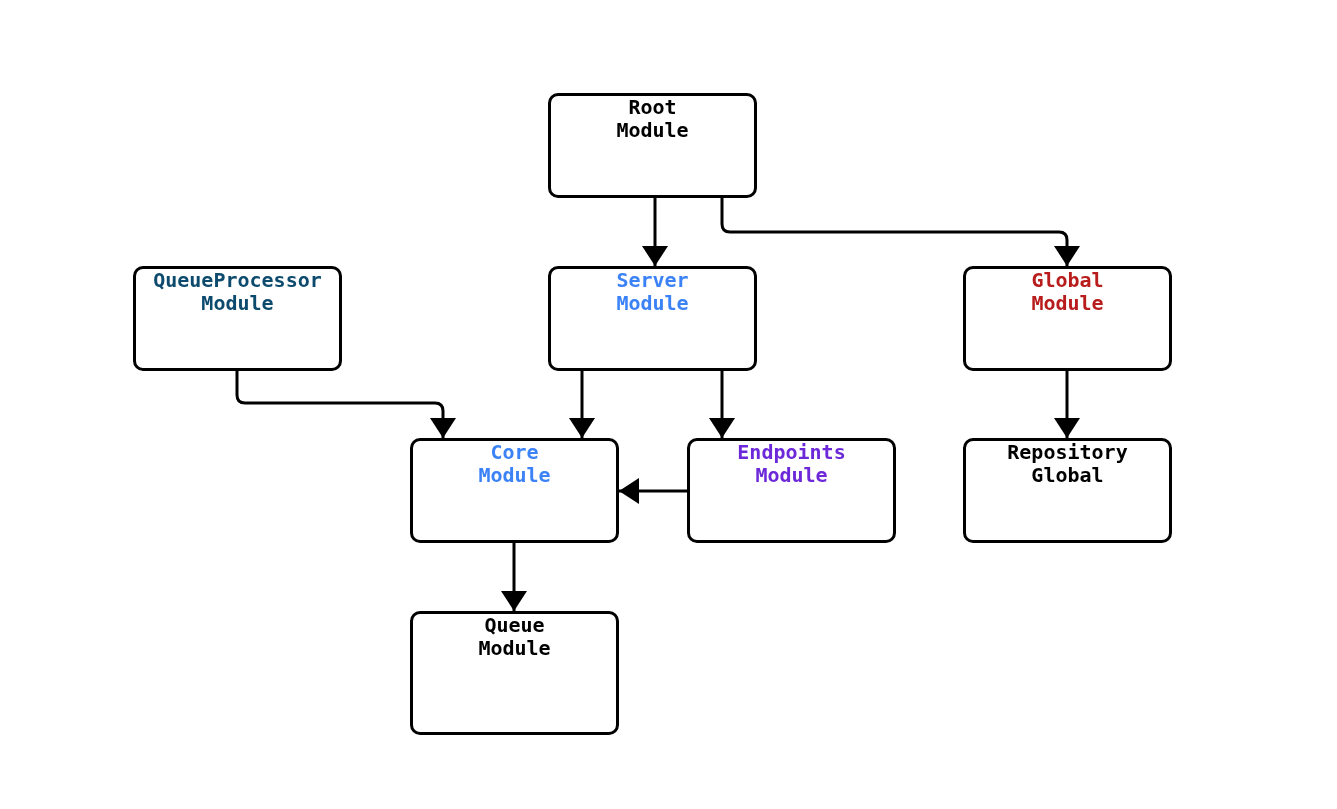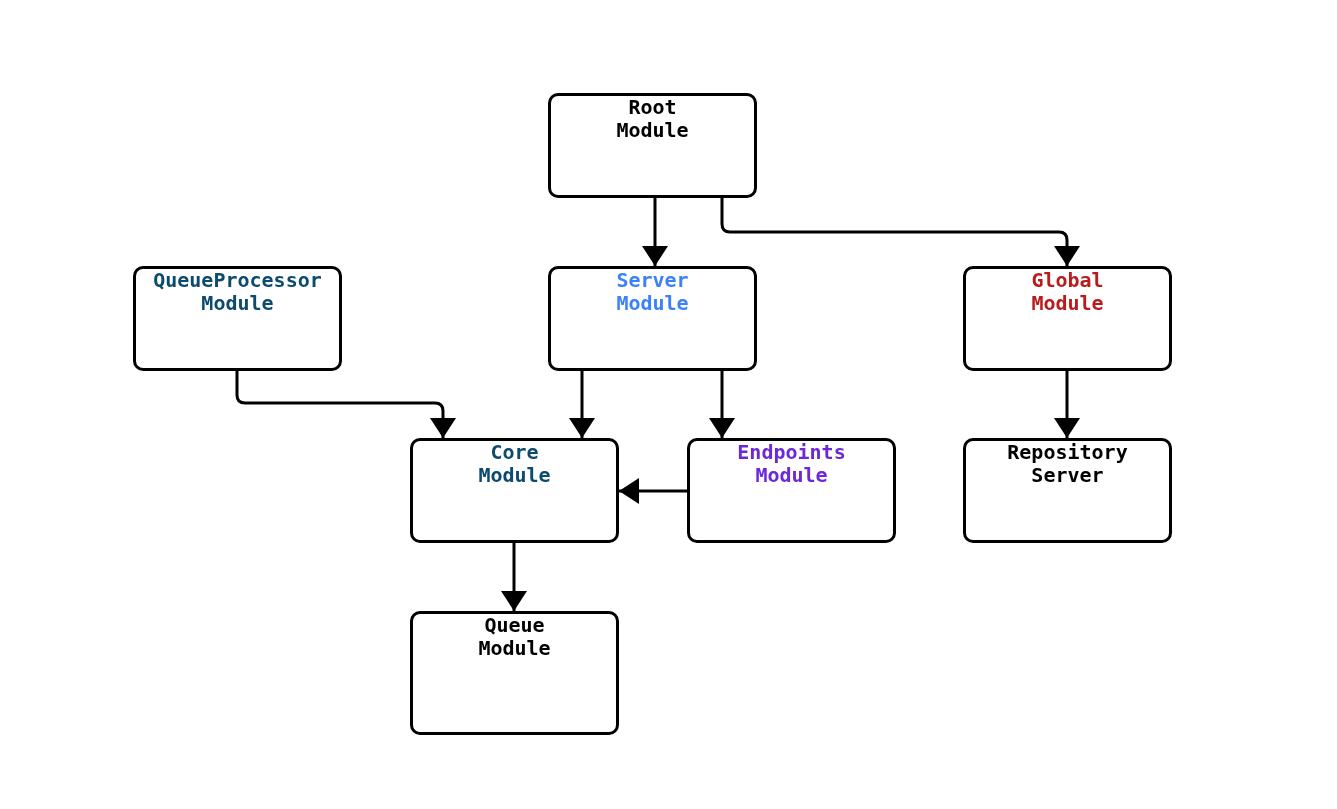--- a/index.html
+++ b/index.html
@@ -71,29 +71,29 @@
       </div>
       <div class="node" style="left: 548px; top: 266px; width: 209px; height: 105px; border-color: rgb(0, 0, 0); background: rgb(255, 255, 255);">
         <div class="node-label" style="color: #3b82f6;">Server
 Module</div>
       </div>
       <div class="node" style="left: 963px; top: 266px; width: 209px; height: 105px; border-color: rgb(0, 0, 0); background: rgb(255, 255, 255);">
         <div class="node-label" style="color: #b91c1c;">Global
 Module</div>
       </div>
       <div class="node" style="left: 410px; top: 438px; width: 209px; height: 105px; border-color: rgb(0, 0, 0); background: rgb(255, 255, 255);">
-        <div class="node-label" style="color: #0c4a6e;">Core
+        <div class="node-label" style="color: #3b82f6;">Core
 Module</div>
       </div>
       <div class="node" style="left: 687px; top: 438px; width: 209px; height: 105px; border-color: rgb(0, 0, 0); background: rgb(255, 255, 255);">
         <div class="node-label" style="color: #6d28d9;">Endpoints
 Module</div>
       </div>
       <div class="node" style="left: 963px; top: 438px; width: 209px; height: 105px; border-color: rgb(0, 0, 0); background: rgb(255, 255, 255);">
         <div class="node-label" style="color: rgb(0, 0, 0);">Repository
-Server</div>
+Global</div>
       </div>
       <div class="node" style="left: 410px; top: 611px; width: 209px; height: 124px; border-color: rgb(0, 0, 0); background: rgb(255, 255, 255);">
         <div class="node-label" style="color: rgb(0, 0, 0);">Queue
 Module</div>
       </div>
     </div>
 </div>
 
 </body></html>

